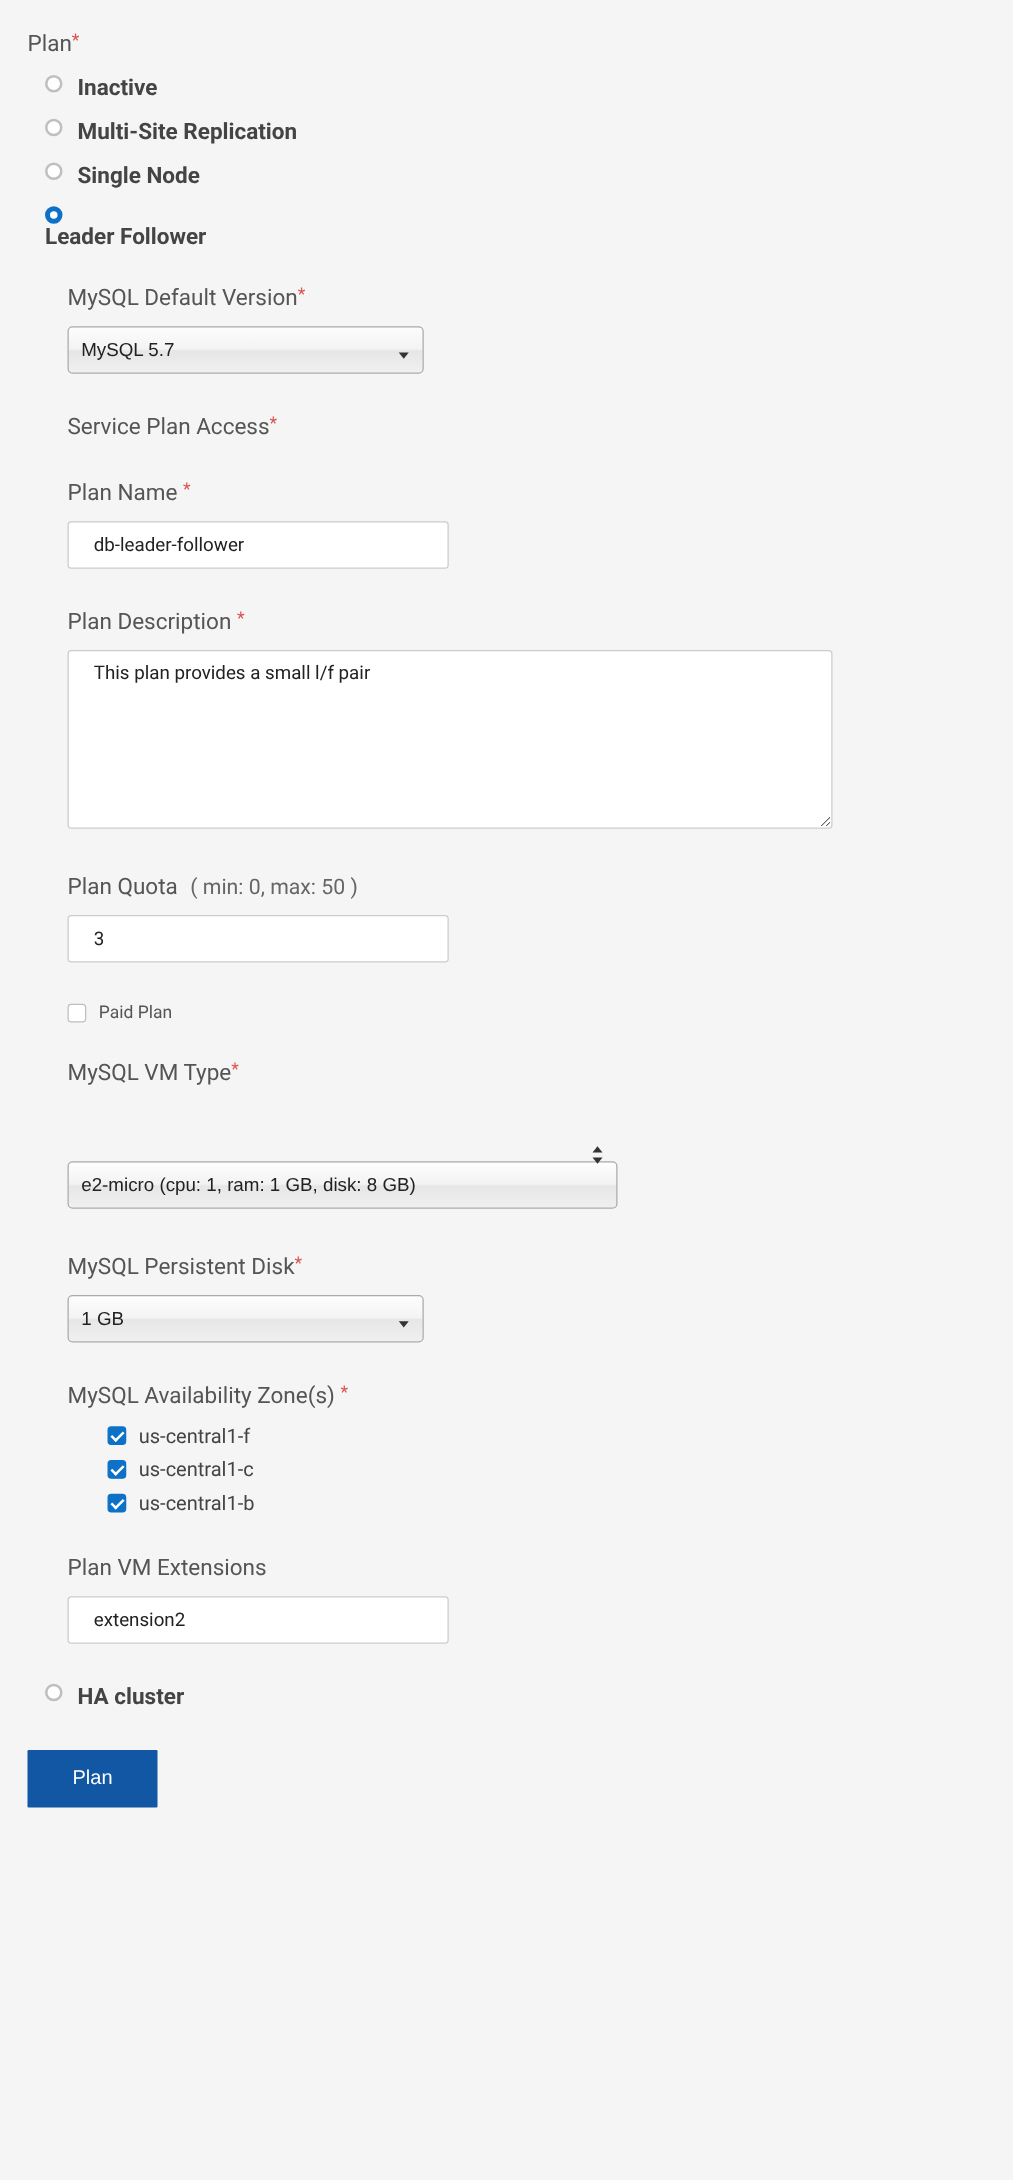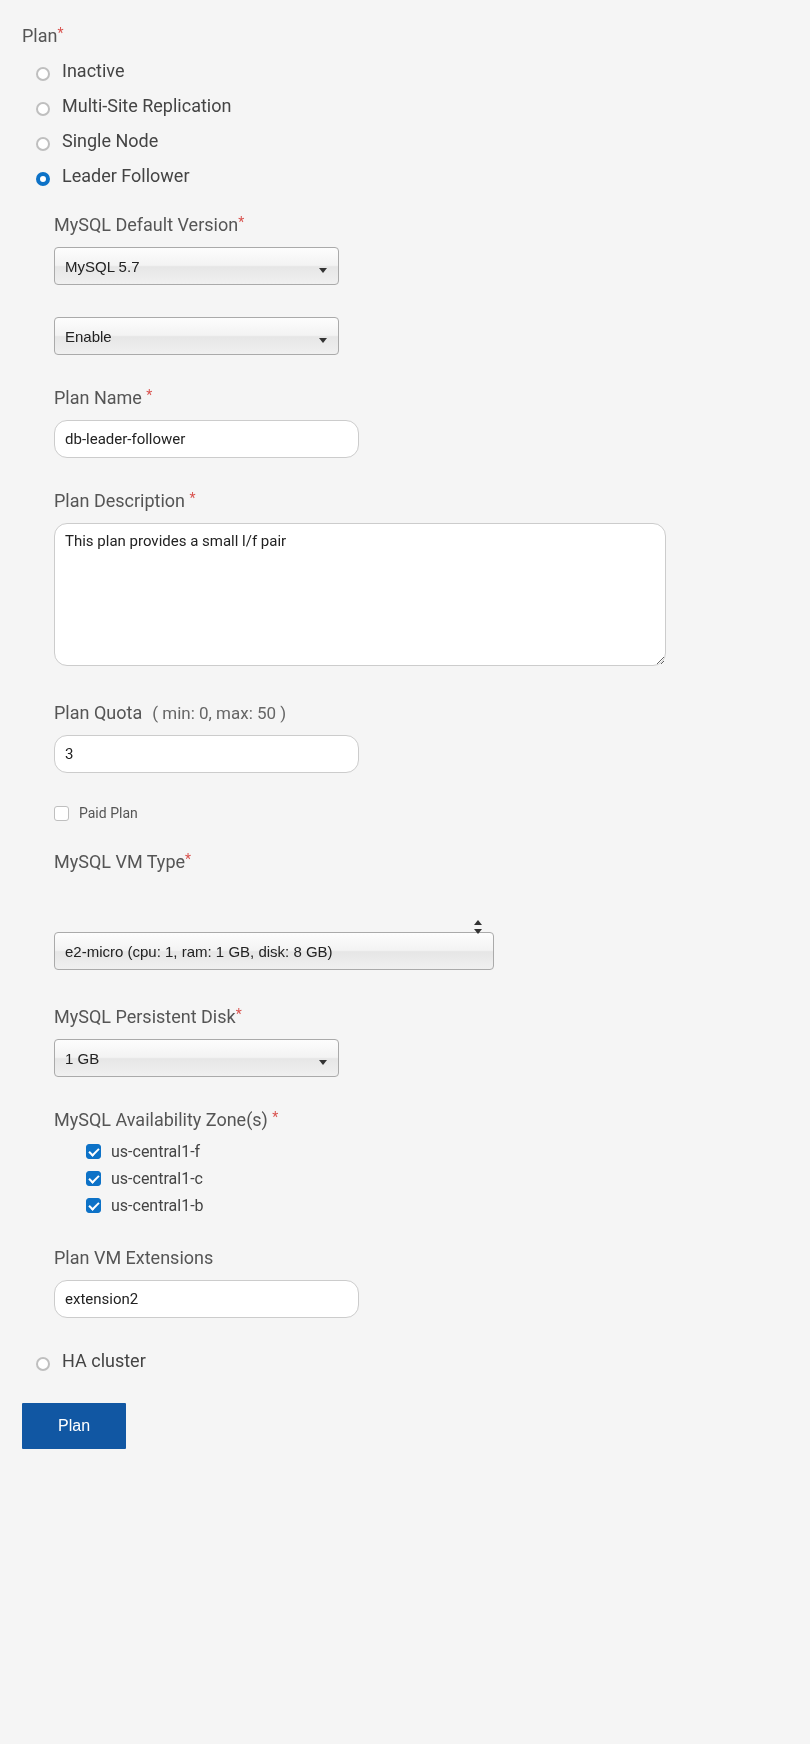--- a/index.html
+++ b/index.html
@@ -13,25 +13,26 @@
   }
   .section-label {
     font-size: 18px;
     color: #555;
     margin-bottom: 14px;
   }
   .req { color: #d9534f; font-size: 14px; vertical-align: top; }
   .radio-list { margin-left: 14px; }
   .radio-row {
     display: flex;
-    align-items: flex-end;
+    align-items: flex-start;
     margin-bottom: 14px;
     cursor: pointer;
-  }
-  .radio-row:last-child { margin-bottom: 12px; }
+    font-weight: bold;
+  }
+  .radio-row:last-child { margin-bottom: 12px; flex-direction: column; }
   .radio-circle {
     width: 14px; height: 14px;
     border: 2px solid #bfbfbf;
     border-radius: 50%;
     margin-right: 12px;
     flex-shrink: 0;
     position: relative;
     background: #fff;
   }
   .radio-circle.selected {
@@ -88,23 +89,23 @@
     border-right: 4px solid transparent;
     border-bottom: 5px solid #333;
     transform: translateY(-7px);
     pointer-events: none;
   }
   select.glossy.wide { width: 440px; margin-top: 48px; }
   input.text-input, textarea.text-input {
     width: 305px;
     height: 38px;
     border: 1px solid #ccc;
-    border-radius: 13px;
-    background: #fff;
-    padding: 8px 10px;
+    border-radius: 3px;
+    background: #fff;
+    padding: 8px 20px;
     font-size: 15px;
     color: #222;
     font-family: inherit;
   }
   textarea.text-input {
     width: 612px;
     height: 143px;
     resize: both;
   }
   .quota-extra { margin-top: 20px; }
@@ -187,25 +188,23 @@
       <span>MySQL Default Version</span><span class="req">*</span>
     </label>
     <div class="select-wrap">
       <select class="glossy">
         <option>MySQL 5.7</option>
       </select>
     </div>
   </div>
 
   <div class="field">
-    <div class="select-wrap">
-      <select class="glossy">
-        <option>Enable</option>
-      </select>
-    </div>
+    <label class="field-label">
+      <span>Service Plan Access</span><span class="req">*</span>
+    </label>
   </div>
 
   <div class="field">
     <label class="field-label">
       <span>Plan Name </span><span class="req">*</span>
     </label>
     <input class="text-input" value="db-leader-follower" style="">
   </div>
 
   <div class="field">

